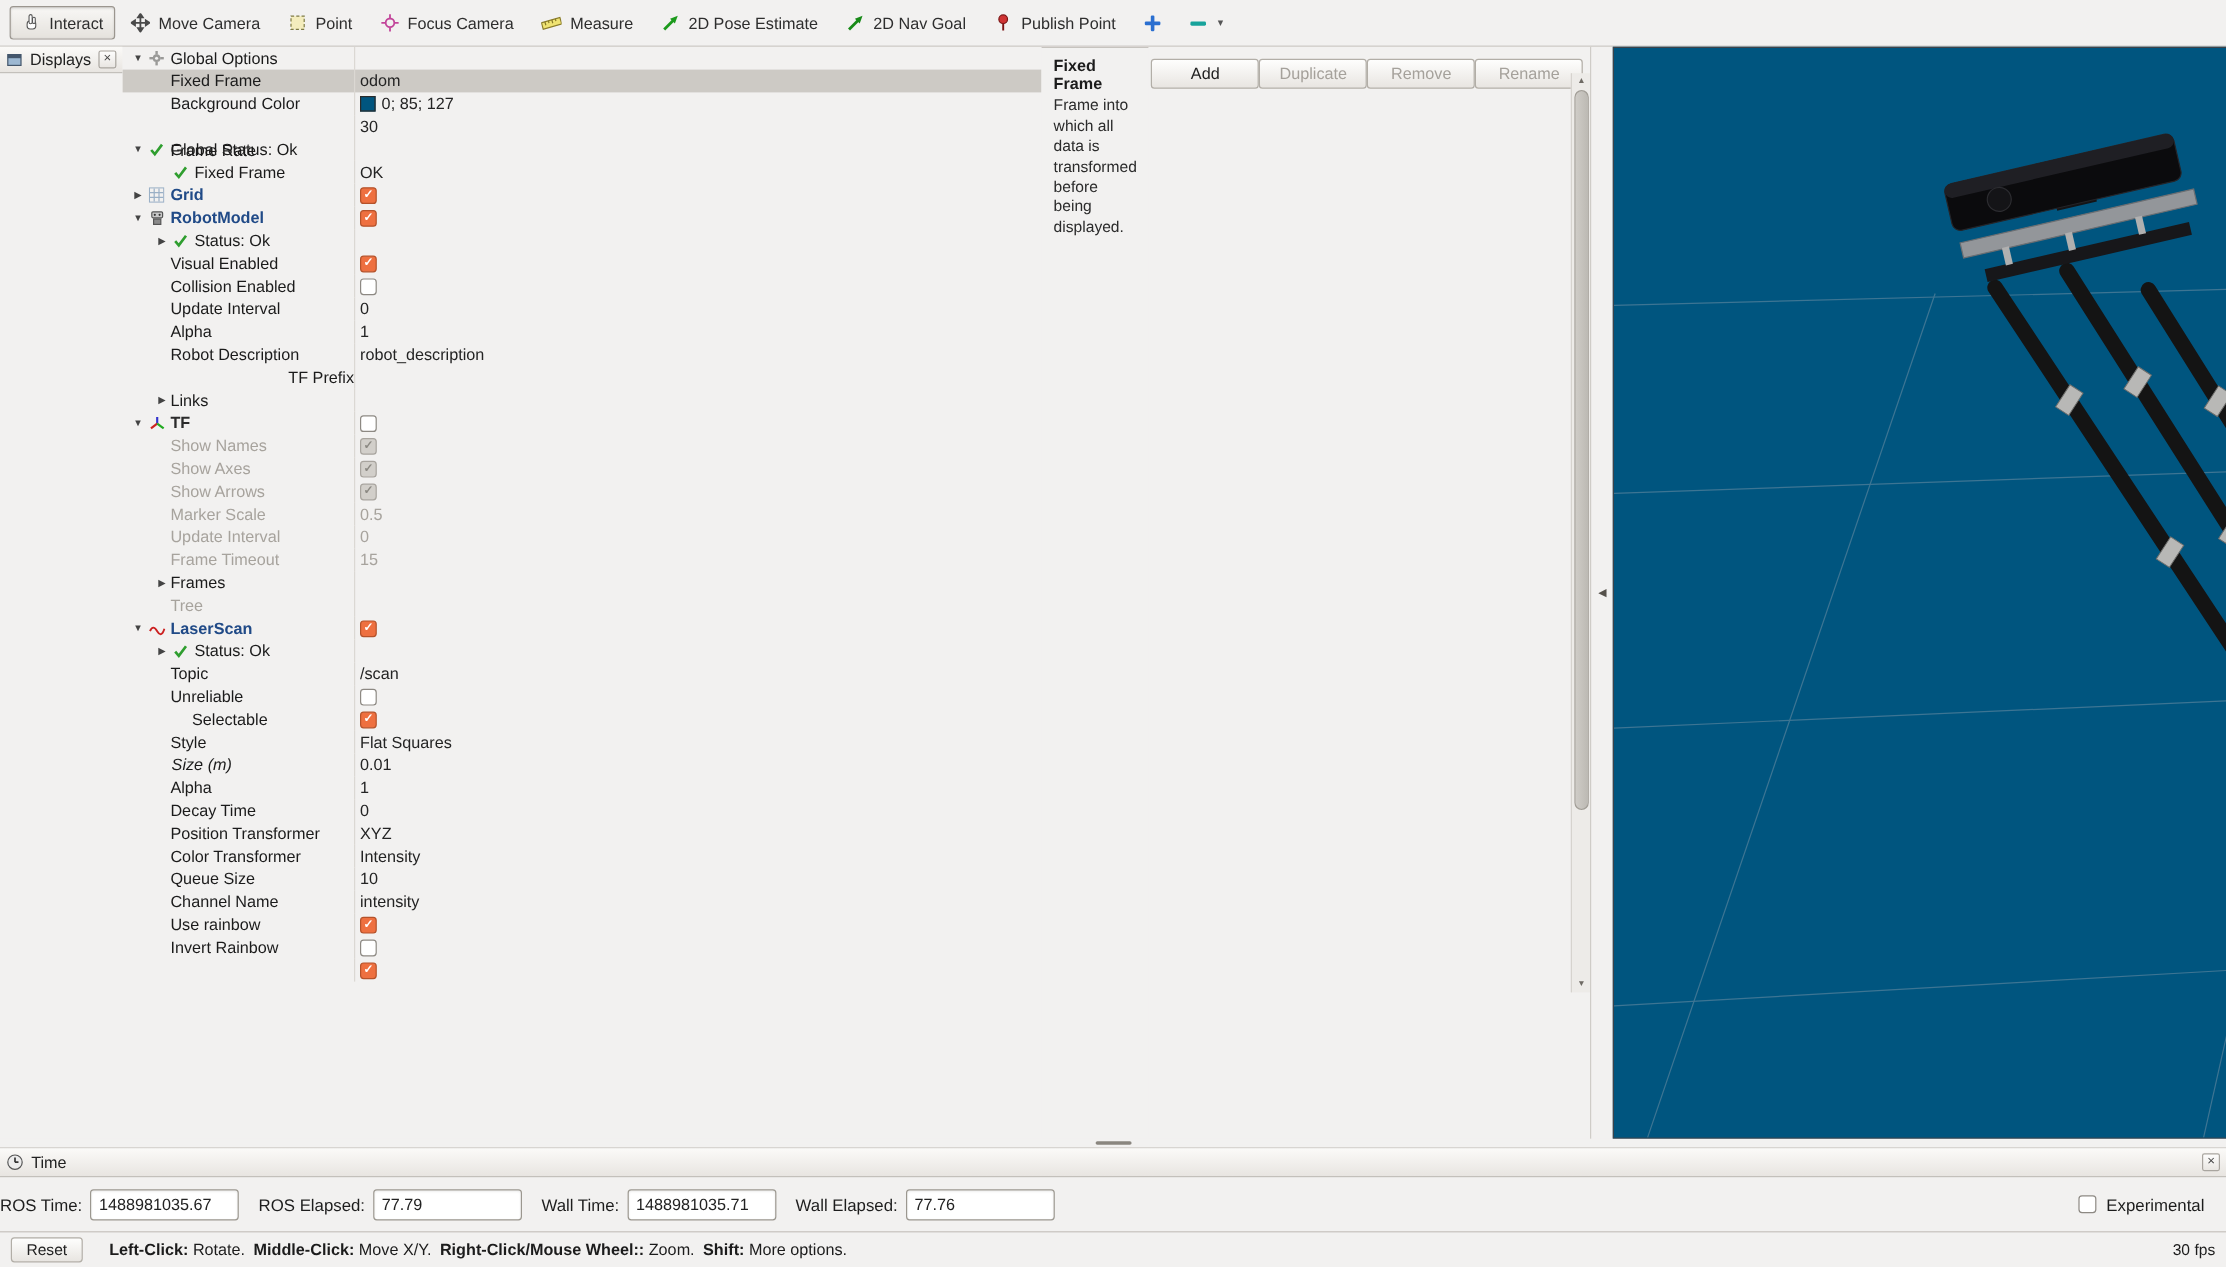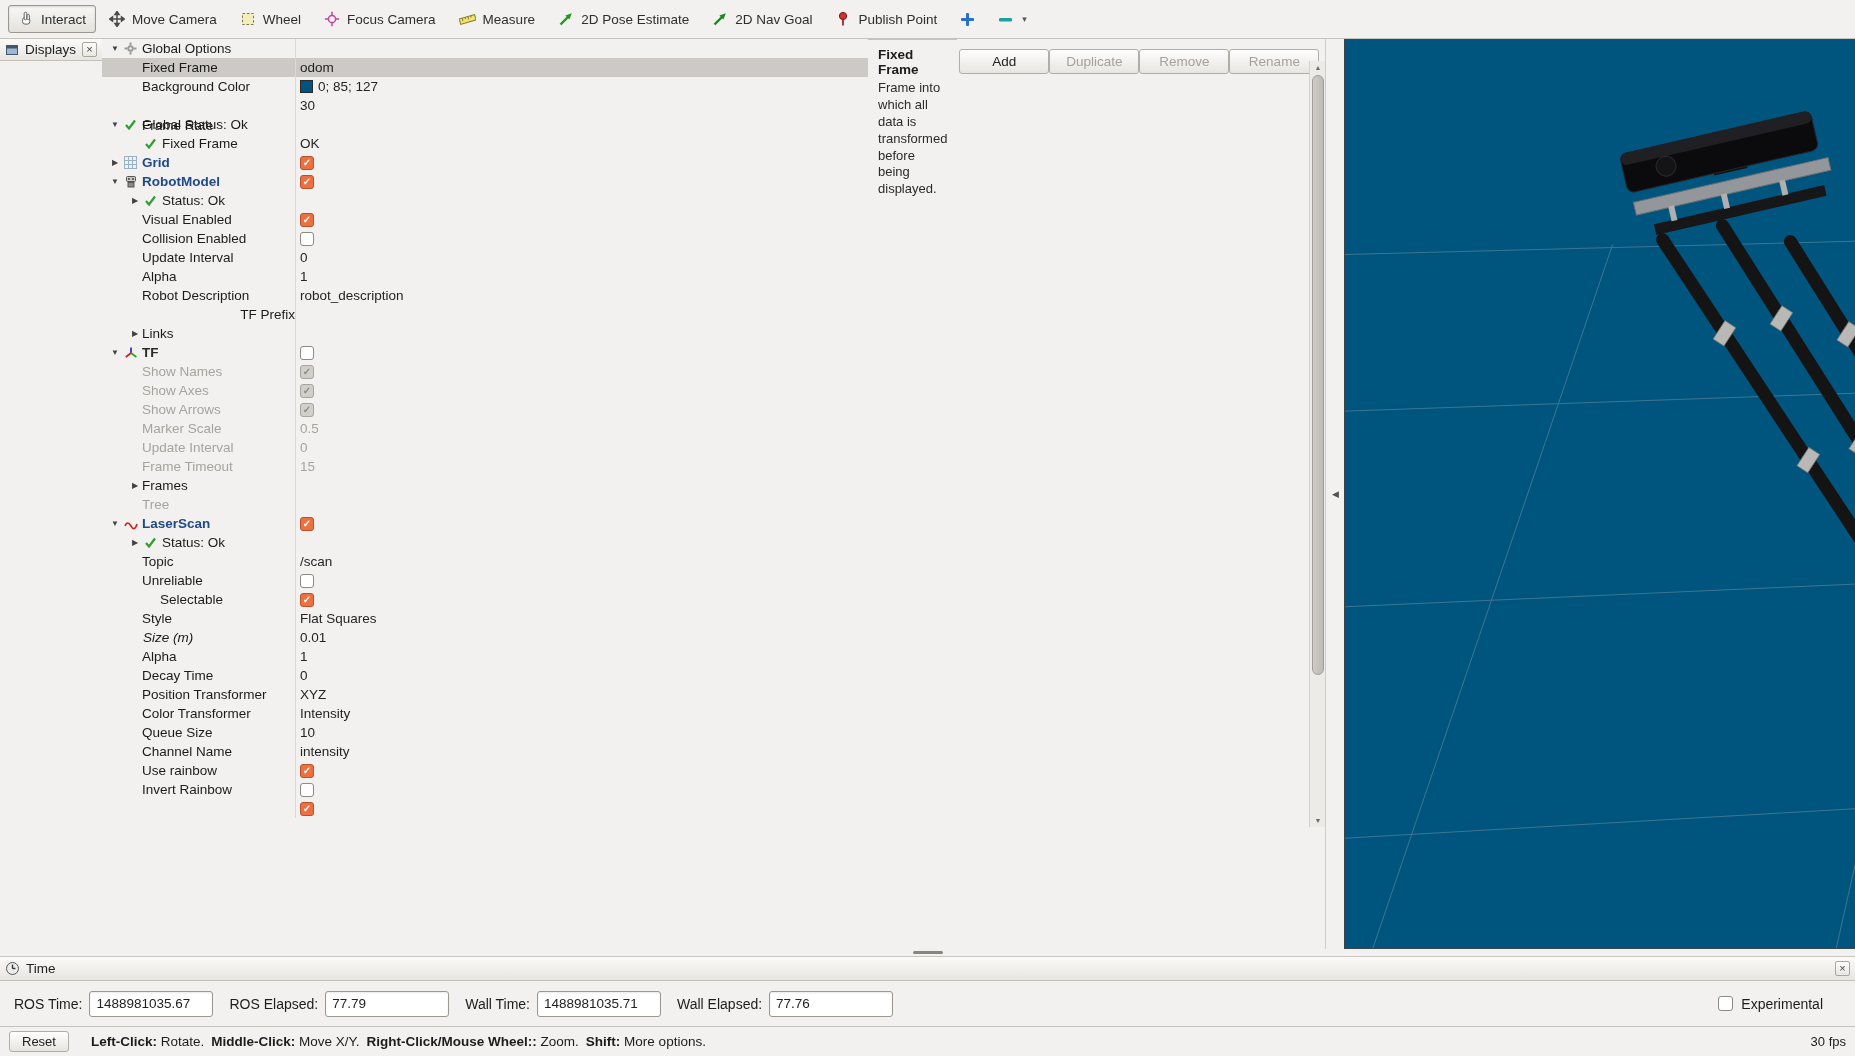--- a/index.html
+++ b/index.html
@@ -59,21 +59,21 @@
   .viewport { flex:0 0 1417px; position:relative; background:#00557f; border:1px solid #3d434a; }
   .viewport svg { position:absolute; left:0; top:0; width:100%; height:100%; }
 
   
   .hsplit { flex:0 0 7px; position:relative; background:#f2f1f0; }
   .hhandle { position:absolute; left:50%; top:2px; width:30px; height:3px; transform:translateX(-50%); background:#8a867f; border-radius:2px; }
 
   
   .time-panel { flex:0 0 70px; background:#f2f1f0; border-top:1px solid #c9c6c1; display:flex; flex-direction:column; }
   .time-header { height:24px; flex:0 0 24px; }
-  .time-row { flex:1; display:flex; align-items:center; padding:0 14px; gap:4px; }
+  .time-row { flex:1; display:flex; align-items:center; padding:0 0; gap:4px; }
   .time-fields { display:flex; align-items:center; gap:16px; }
   .tfield { display:flex; align-items:center; gap:7px; font-size:14px; color:#1d1d1d; }
   .tf-input { width:124px; height:26px; border:1px solid #9b978f; border-radius:3px; padding:0 6px; font-family:inherit; font-size:13.5px; color:#222; background:#fff; box-shadow:inset 0 1px 2px rgba(0,0,0,.09); }
   .experimental { margin-left:auto; margin-right:18px; display:flex; align-items:center; gap:8px; font-size:14px; }
   .cb-plain { width:15px; height:15px; border:1px solid #8d8983; border-radius:3px; background:#fff; }
 
   
   .status-bar { flex:0 0 30px; display:flex; align-items:center; gap:22px; padding:0 9px; background:#f2f1f0; border-top:1px solid #c6c3be; }
   .gbtn.reset { min-width:0; padding:2px 12px; font-size:13px; }
   .status-text { display:flex; }
@@ -112,21 +112,21 @@
           </svg>
         </span>
         <span class="tool-label">Move Camera</span>
       </div>
       <div class="tool-btn">
         <span class="icon">
           <svg width="16" height="16">
             <rect x="2.5" y="2.5" width="11" height="11" fill="#f4edbd" stroke="#7d7a45" stroke-dasharray="2.6 1.8"></rect>
           </svg>
         </span>
-        <span class="tool-label">Wheel</span>
+        <span class="tool-label">Point</span>
       </div>
       <div class="tool-btn">
         <span class="icon">
           <svg width="16" height="16">
             <g stroke="#c2459a" stroke-width="1.5" fill="none">
               <circle cx="8" cy="8" r="3.6"></circle>
               <path d="M8 0.8 V4 M8 12 V15.2 M0.8 8 H4 M12 8 H15.2"></path>
             </g>
           </svg>
         </span>

